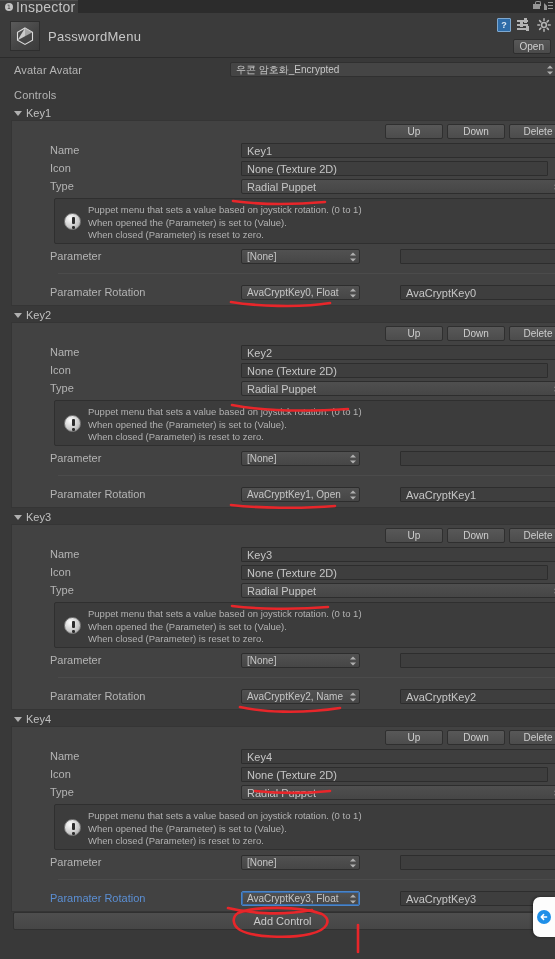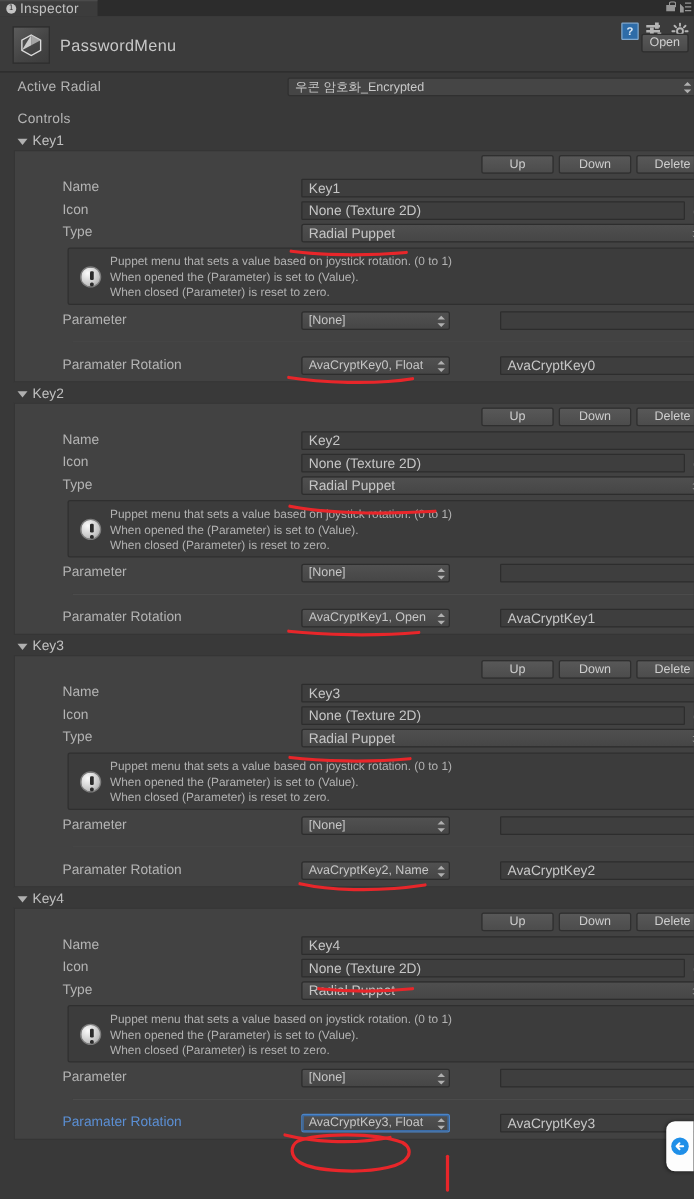--- a/index.html
+++ b/index.html
@@ -22,21 +22,21 @@
     display: flex; align-items: center; gap: 3px;
     padding-left: 5px;
     border-top: 1px solid #4b4b4b;
   }
   .tab-ico {
     width: 8px; height: 8px; border-radius: 50%;
     background: #c4c4c4; color: #2b2b2b;
     font-size: 6px; line-height: 8px; text-align: center;
     font-family: "DejaVu Sans", sans-serif;
   }
-  .tab-label { font-size: 11px; color: #c3c3c3; letter-spacing: .2px; }
+  .tab-label { font-size: 14px; color: #c3c3c3; letter-spacing: .2px; }
   .win-ctrls {
     position: absolute; right: 2px; top: 1px;
     display: flex; align-items: center; gap: 3px;
   }
   .wc { width: 9px; height: 9px; position: relative; opacity: .75; }
   .wc-lock::before {
     content: ""; position: absolute; left: 1px; top: 3px;
     width: 7px; height: 5px; background: #b9b9b9;
   }
   .wc-lock::after {
@@ -86,21 +86,21 @@
   .hico-preset::before {
     content: ""; position: absolute; left: 0; top: 2px; width: 11px; height: 1.5px;
     background: #b4b4b4; box-shadow: 0 4px 0 #b4b4b4, 0 8px 0 #b4b4b4;
   }
   .hico-preset::after {
     content: ""; position: absolute; left: 7px; top: 0px; width: 2.5px; height: 5px;
     background: #b4b4b4; box-shadow: -4px 4px 0 #b4b4b4, 2px 8px 0 #b4b4b4;
   }
   .hico-gear svg { display: block; }
   .open-btn {
-    position: absolute; right: 4px; top: 14px;
+    position: absolute; right: 4px; top: 26px;
     min-width: 38px; height: 15px; padding: 0 6px;
     background: linear-gradient(#585858, #4a4a4a);
     border: 1px solid #2e2e2e; border-radius: 2px;
     font-size: 10px; color: #cfcfcf; line-height: 13px; text-align: center;
     cursor: pointer;
   }
 
   
   .body { position: absolute; left: 0; top: 58px; width: 555px; height: 901px; }
 
@@ -312,21 +312,21 @@
         </svg>
       </span>
     </div>
 
     <div class="open-btn">Open</div>
   </div>
 
   <div class="body">
 
     <div class="row-avatar">
-      <span class="lbl lbl-avatar">Active Radial</span>
+      <span class="lbl lbl-avatar">Avatar Avatar</span>
       <div class="dd-avatar">
         <span>우콘 암호화_Encrypted</span>
         <span class="dd-arrows"></span>
       </div>
     </div>
 
     <span class="lbl lbl-controls">Controls</span>
 
     <div id="keygroups">
         <div class="keygroup" style="top: 48px;">
@@ -572,20 +572,21 @@
           <div class="fdd-small focused">
             <span>AvaCryptKey3, Float</span>
             <span class="dd-arrows"></span>
           </div>
           <div class="valbox">AvaCryptKey3</div>
         </div>
       </div>
         </div>
       </div>
 
+    <div class="add-ctrl">Add Control</div>
   </div>
 
   <div class="float-widget">
     <svg width="16" height="16" viewBox="0 0 16 16">
       <circle cx="8" cy="8" r="7" fill="#1f8fe8"></circle>
       <path d="M10.6 8 H5.6 M7.6 5.6 L5.2 8 L7.6 10.4" stroke="#ffffff" stroke-width="1.5" fill="none" stroke-linecap="round" stroke-linejoin="round"></path>
     </svg>
   </div>
 
   <div class="ink" style="left:0;top:0;width:555px;height:959px;">

